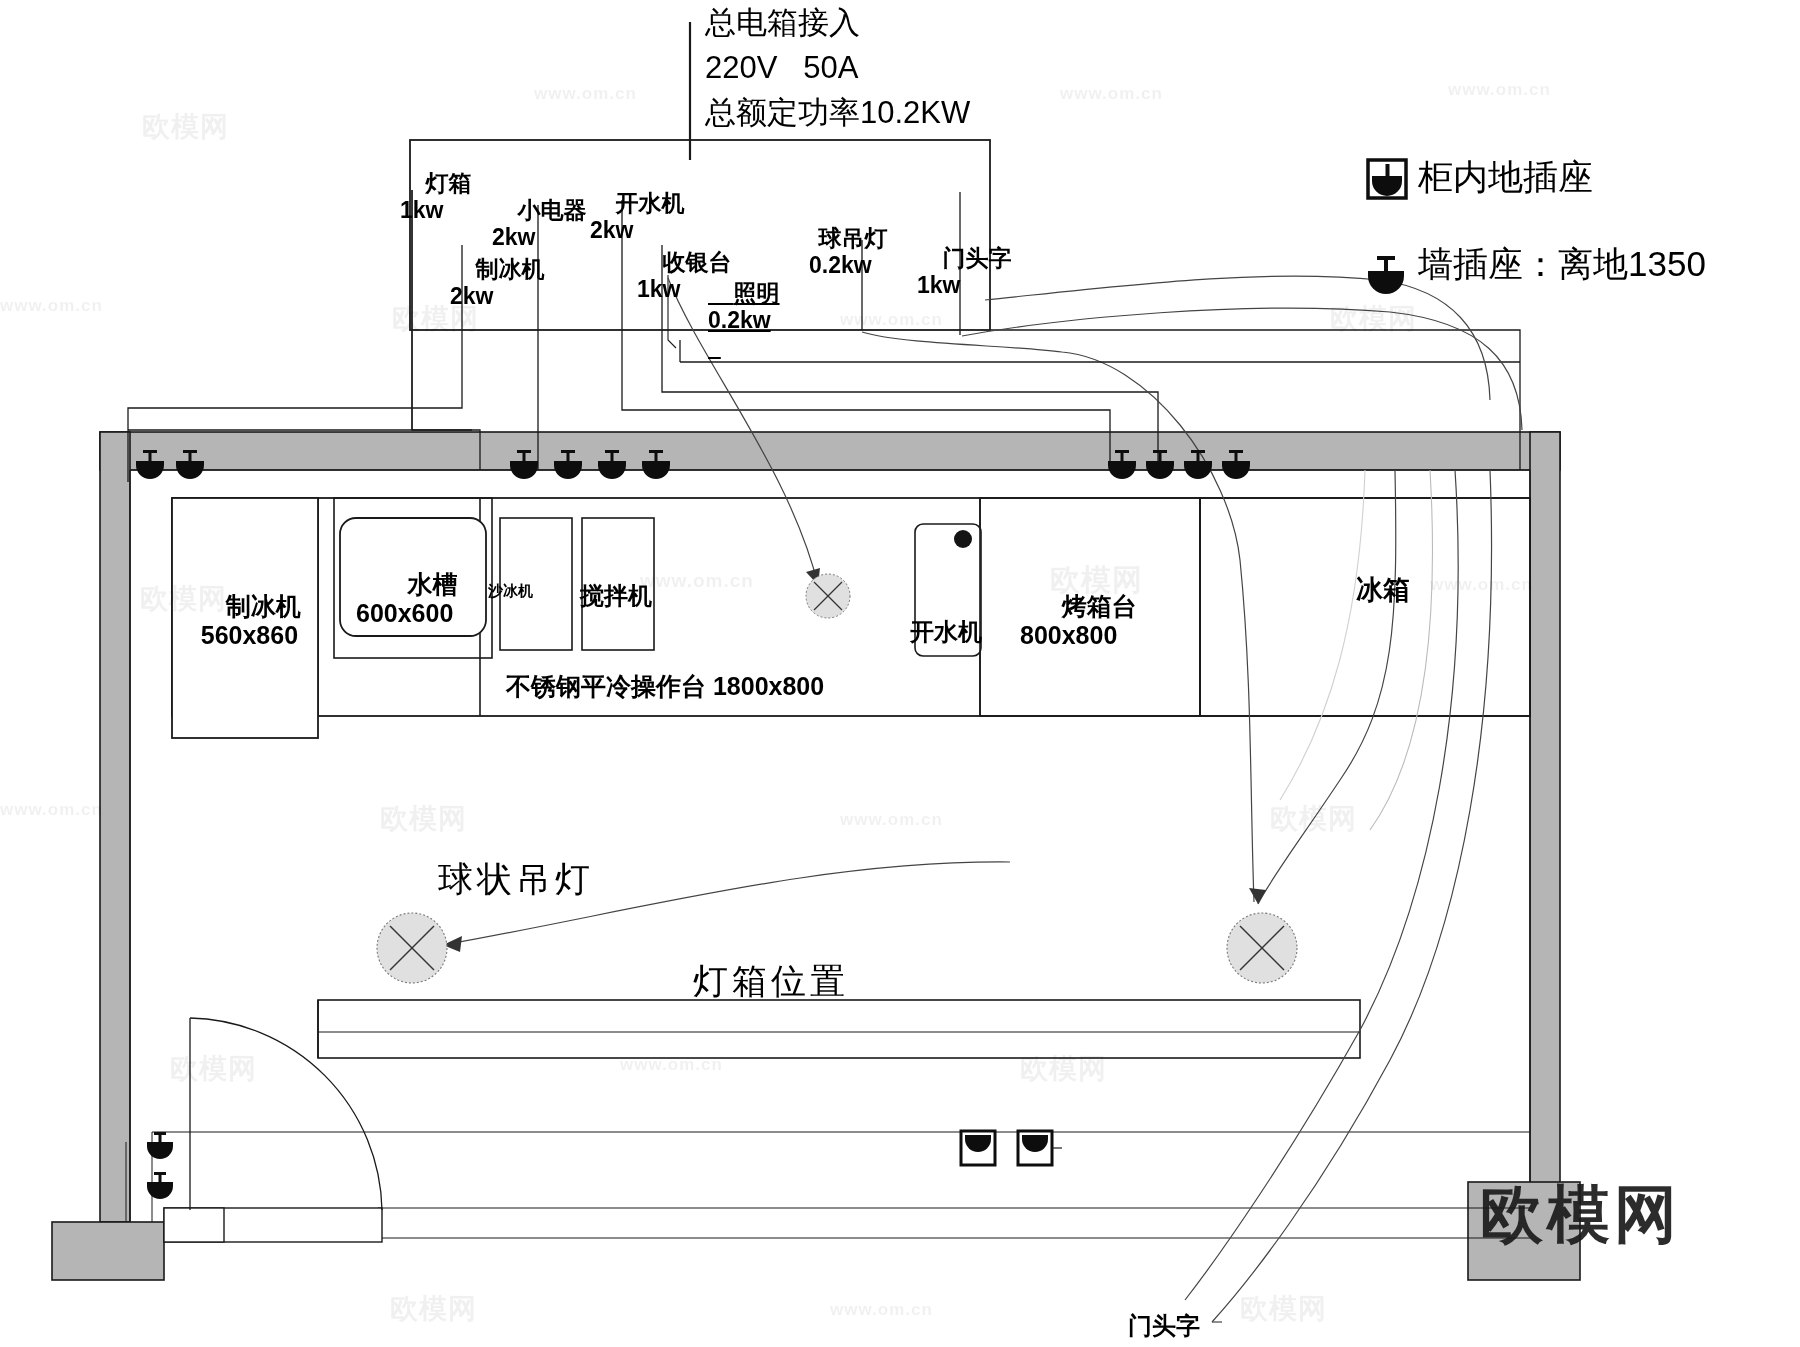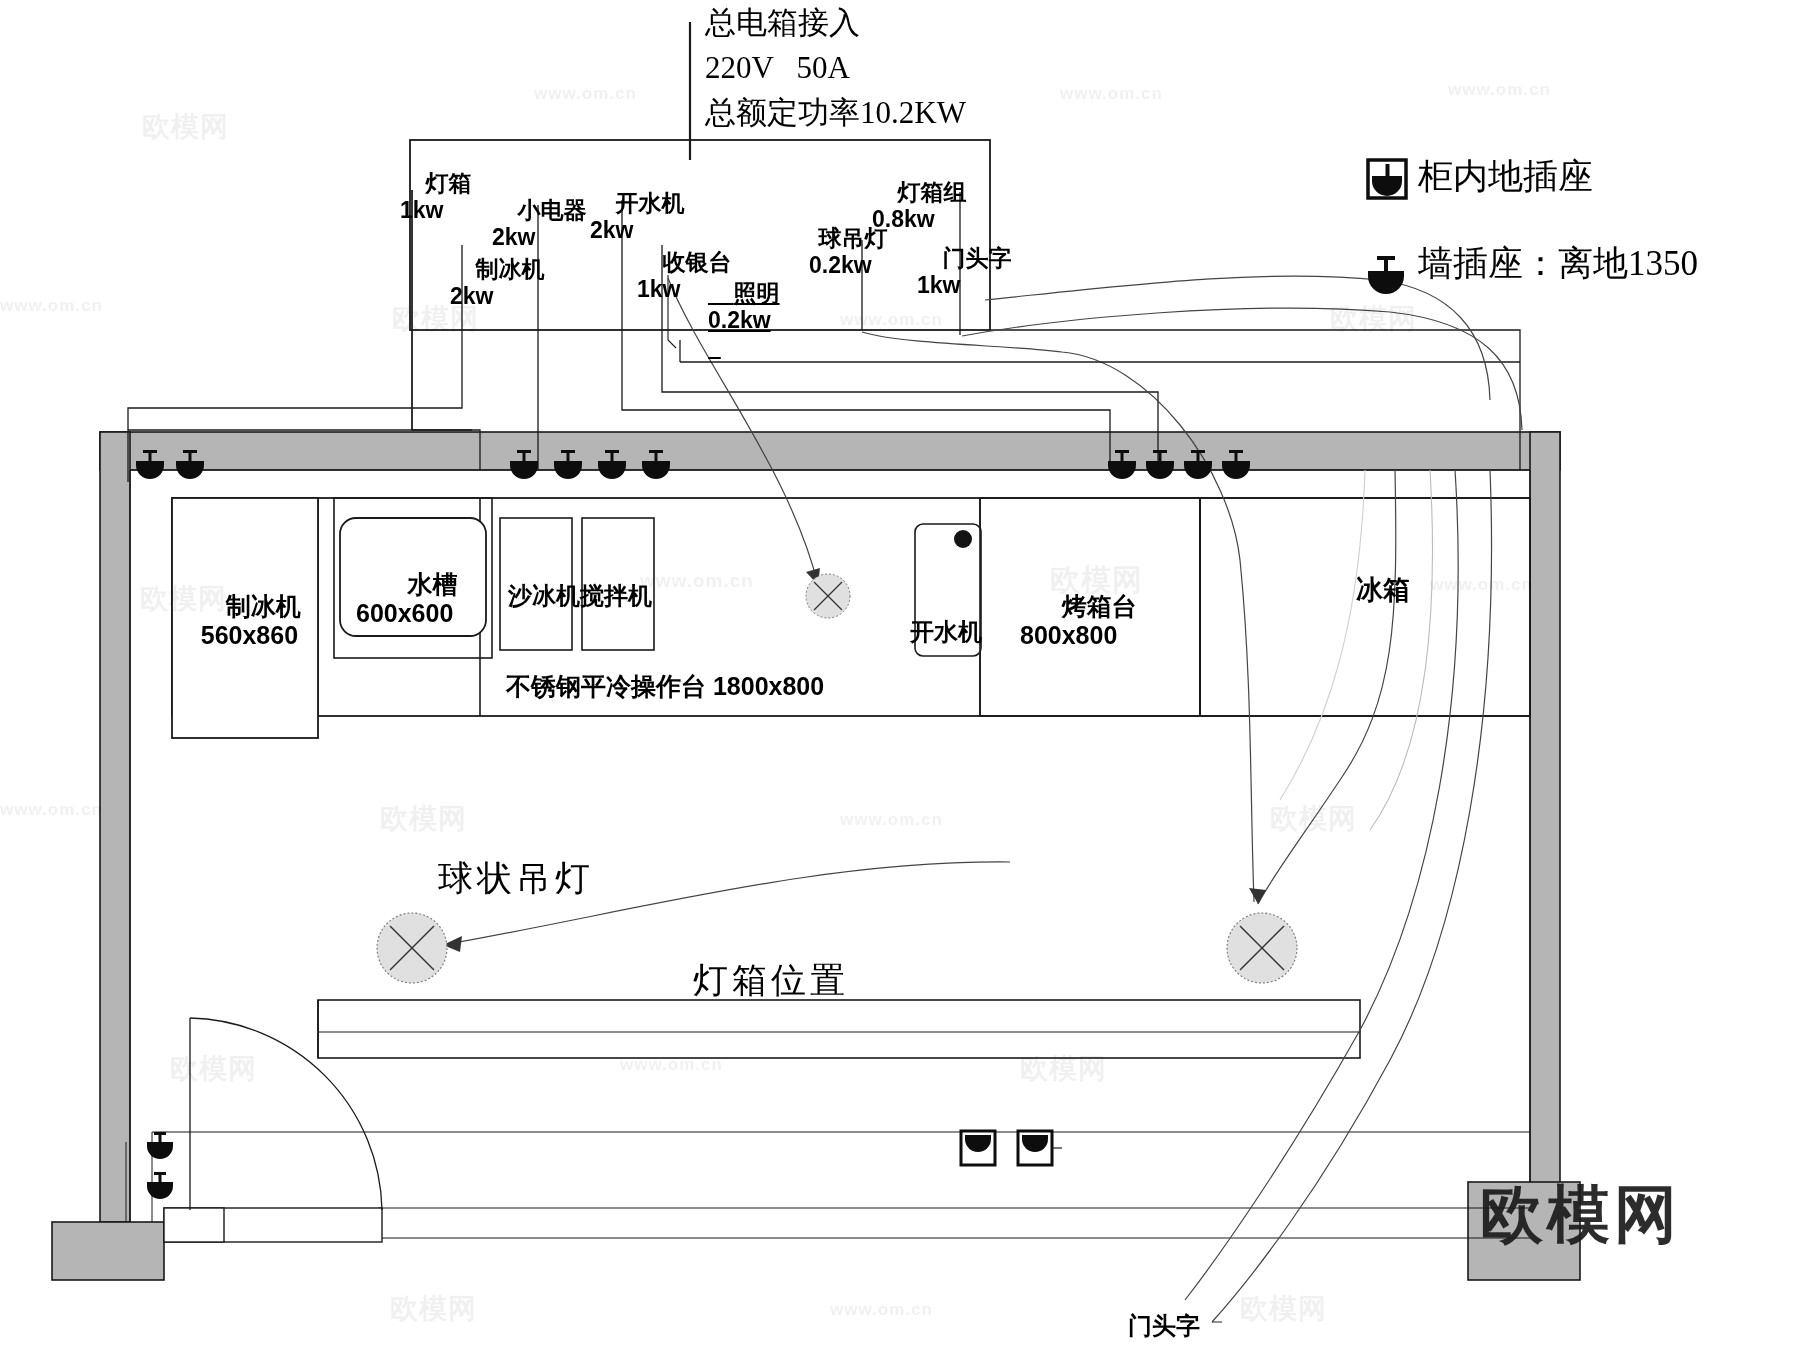--- a/index.html
+++ b/index.html
@@ -2,21 +2,21 @@
 <html><head>
 <meta charset="utf-8">
 <style>
   html,body{margin:0;padding:0;background:#ffffff;}
   body{width:1800px;height:1347px;position:relative;overflow:hidden;
        font-family:"Liberation Sans","DejaVu Sans",sans-serif;color:#000;}
   #stage{position:absolute;left:0;top:0;width:1800px;height:1347px;}
   svg.layer{position:absolute;left:0;top:0;width:1800px;height:1347px;pointer-events:none;}
   .txt{position:absolute;white-space:pre;line-height:1.18;}
   .cjk-sans{font-family:"Liberation Sans","DejaVu Sans",sans-serif;font-weight:bold;}
-  .cjk-serif{font-family:Liberation Serif, serif;}
+  .cjk-serif{font-family:Liberation Sans, sans-serif;}
   .wm{position:absolute;color:#000;opacity:.055;font-weight:bold;white-space:pre;
       font-family:"Liberation Sans",sans-serif;letter-spacing:1px;}
   .bigwm{position:absolute;color:#1b1b1b;opacity:.92;font-weight:bold;
       font-family:"Liberation Serif","DejaVu Serif",serif;white-space:pre;}
 </style>
 </head>
 <body>
 
 <div id="stage">
 
@@ -307,37 +307,34 @@
   </div>
   <div class="txt cjk-sans" style="left:637px;top:222px;font-size:23px;">
     <span>收银台</span><br><span>1kw</span>
   </div>
   <div class="txt cjk-sans" style="left:708px;top:253px;font-size:23px;text-decoration:underline;">
     <span>照明</span><br><span>0.2kw</span>
   </div>
   <div class="txt cjk-sans" style="left:793px;top:198px;font-size:23px;text-align:center;">
     <span>球吊灯</span><br><span>0.2kw</span>
   </div>
-  <div class="txt cjk-sans" style="left:872px;top:152px;font-size:23px;">
-    <span>灯箱组</span><br><span>0.8kw</span>
-  </div>
   <div class="txt cjk-sans" style="left:917px;top:218px;font-size:23px;">
     <span>门头字</span><br><span>1kw</span>
   </div>
 
   <div class="txt cjk-serif" style="left:1418px;top:156px;font-size:35px;">柜内地插座</div>
   <div class="txt cjk-serif" style="left:1418px;top:243px;font-size:35px;">墙插座：离地1350</div>
 
   <div class="txt cjk-sans" style="left:198px;top:562px;font-size:25px;text-align:center;">
     <span>制冰机</span><br><span>560x860</span>
   </div>
   <div class="txt cjk-sans" style="left:356px;top:540px;font-size:25px;">
     <span style="display:inline-block;width:100%;text-align:center;">水槽</span><br><span>600x600</span>
   </div>
-  <div class="txt cjk-sans" style="left:508px;top:582px;font-size:24px;">沙冰机</div>
+  <div class="txt cjk-sans" style="left:488px;top:582px;font-size:15px;">沙冰机</div>
   <div class="txt cjk-sans" style="left:580px;top:582px;font-size:24px;">搅拌机</div>
   <div class="txt cjk-sans" style="left:910px;top:618px;font-size:24px;">开水机</div>
   <div class="txt cjk-sans" style="left:1020px;top:562px;font-size:25px;">
     <span style="display:inline-block;width:100%;text-align:center;">烤箱台</span><br><span>800x800</span>
   </div>
   <div class="txt cjk-sans" style="left:1312px;top:575px;font-size:27px;margin-left:44px;">冰箱</div>
   <div class="txt cjk-sans" style="left:506px;top:672px;font-size:25px;">不锈钢平冷操作台 1800x800</div>
 
   <div class="txt cjk-serif" style="left:438px;top:858px;font-size:35px;letter-spacing:4px;">球状吊灯</div>
   <div class="txt cjk-serif" style="left:693px;top:960px;font-size:35px;letter-spacing:4px;">灯箱位置</div>

